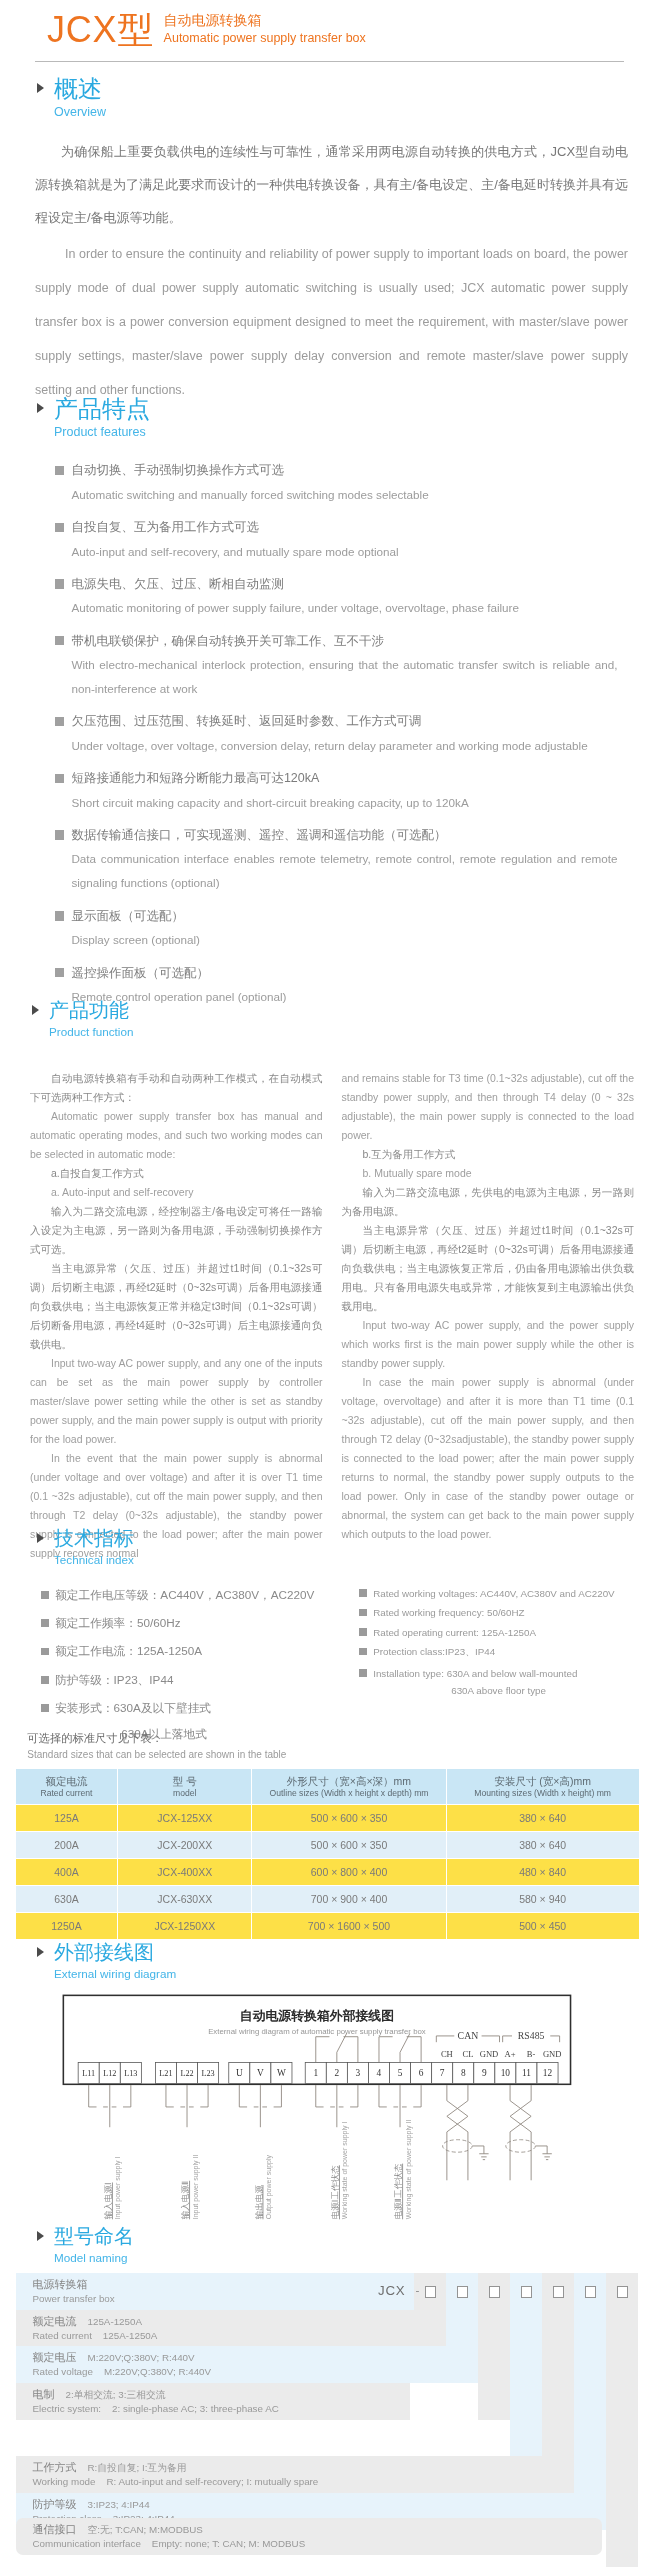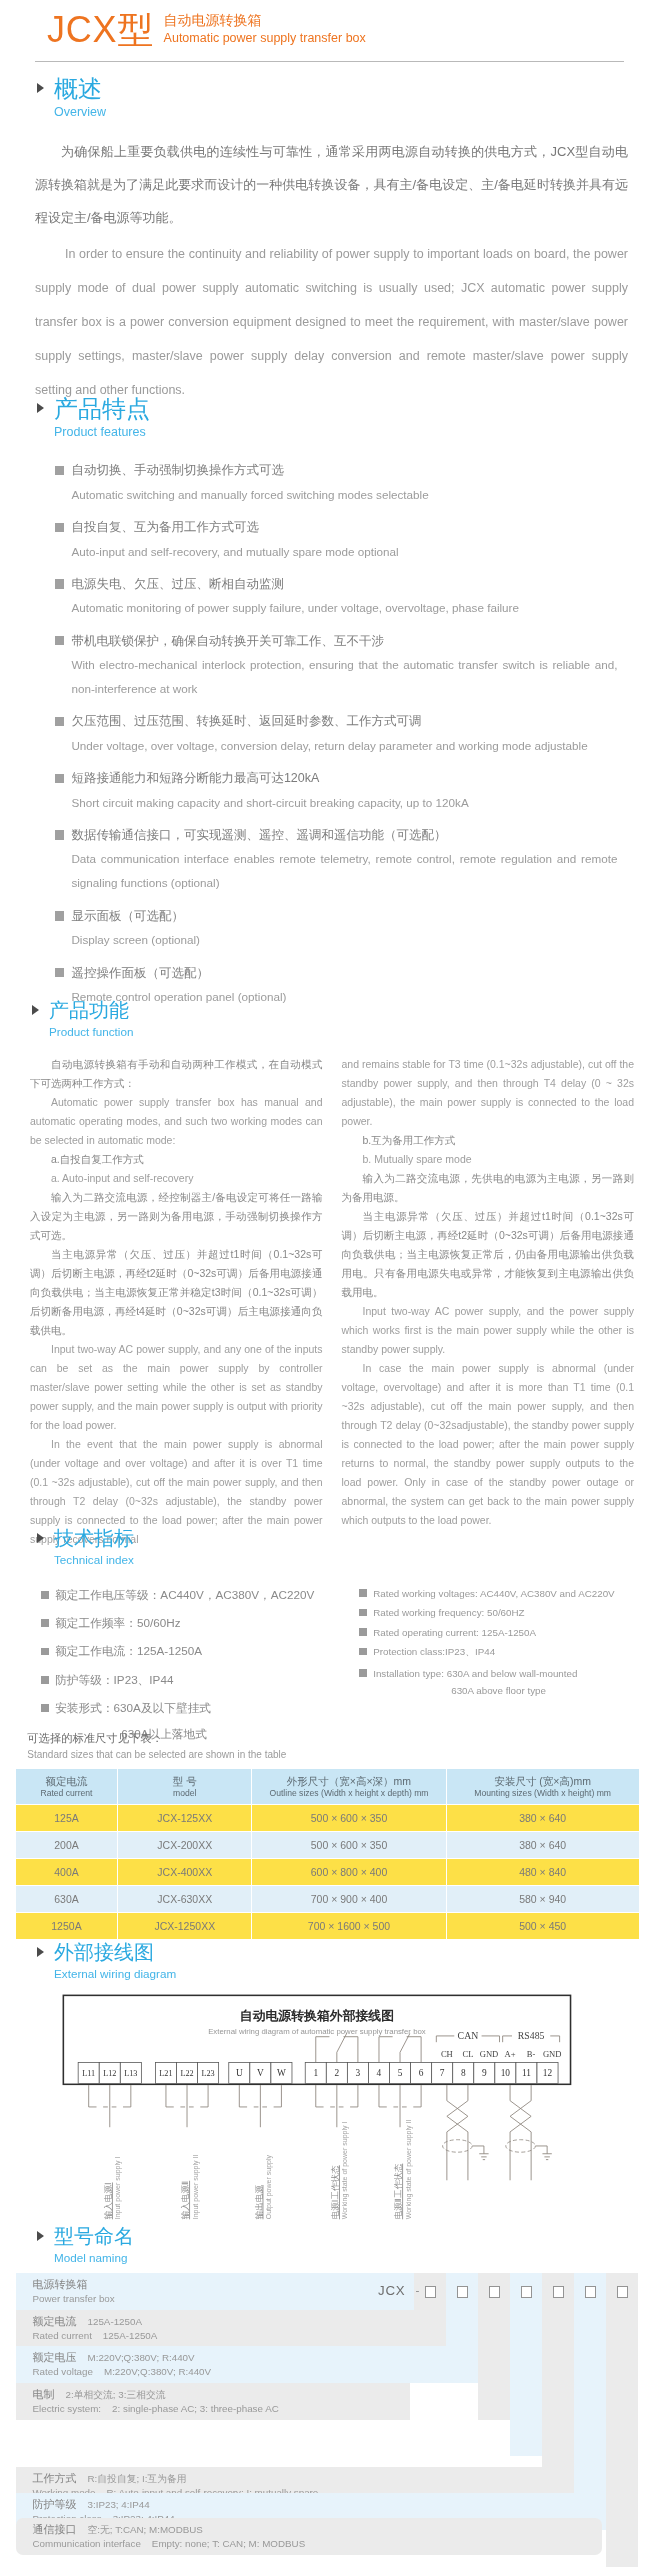--- a/index.html
+++ b/index.html
@@ -32,21 +32,21 @@
   .s-features{position:absolute;top:395px;left:35px;width:595px;}
   .feat-list{margin-top:20px;margin-left:20px;}
   .feat{margin-bottom:9.4px;}
   .feat-cn{font-size:12.5px;color:#7c7c7c;line-height:23.4px;}
   .sq{display:inline-block;width:9.4px;height:9.4px;background:#a0a0a0;margin-right:7px;
       vertical-align:-0.8px;}
   .feat-en{margin-left:16.4px;font-size:11.7px;color:#9c9c9c;line-height:24px;
            text-align:justify;width:546px;}
   
   .s-function{position:absolute;top:999px;left:30px;width:604px;}
-  .fn-cols{display:flex;gap:19px;margin-top:17px;}
+  .fn-cols{display:flex;gap:19px;margin-top:31px;}
   .fn-col{width:293px;}
   .fn-col p{margin:0;}
   .fn-cn{font-size:10.5px;color:#888;line-height:19px;text-align:justify;text-indent:2em;}
   .fn-en{font-size:10.5px;color:#9e9e9e;line-height:19px;text-align:justify;text-indent:2em;}
   .fn-sub{text-indent:2em;text-align:left;}
   
   .s-technical{position:absolute;top:1527px;left:35px;width:603px;}
   .ti-cols{display:flex;margin-top:22px;}
   .ti-left{width:318px;padding-left:6.2px;}
   .ti-right{width:273px;}
@@ -90,21 +90,21 @@
   .st4{left:494px;height:183px;background:#e7f3fb;}
   .st5{left:526px;height:220px;background:#ebebeb;}
   .st6{left:558px;height:257px;background:#e7f3fb;}
   .st7{left:590px;height:294px;background:#ebebeb;}
   .band{position:absolute;left:0;height:37px;box-sizing:border-box;padding:3.9px 0 0 17px;}
   .b1{top:0;width:398px;background:#e7f3fb;}
   .b2{top:37px;width:430px;background:#ebebeb;}
   .b3{top:73px;width:462px;background:#e7f3fb;}
   .b4{top:110px;width:394px;background:#ebebeb;}
   .b5{top:147px;width:526px;background:#e7f3fb;}
-  .b6{top:194px;width:558px;background:#ebebeb;}
+  .b6{top:183px;width:558px;background:#ebebeb;}
   .b7{top:220px;width:590px;background:#e7f3fb;}
   .b8{top:245px;width:586px;background:#ebebeb;border-radius:7px;}
   .nb-cn{font-size:11px;color:#858585;line-height:15px;}
   .nb-en{font-size:9.8px;color:#9a9a9a;line-height:14px;}
   .nb-val{margin-left:11px;font-size:9.8px;color:#999;}
   .jcx-label{position:absolute;left:328px;top:10px;width:62px;text-align:right;
              font-size:13.3px;color:#6f6f6f;letter-spacing:0.8px;}
   .code-dash{position:absolute;left:400px;top:10px;font-size:11.7px;color:#8a8a8a;}
   .code-box{position:absolute;top:13.3px;width:9.4px;height:9.4px;background:#fff;
             border:0.8px solid #949494;}

